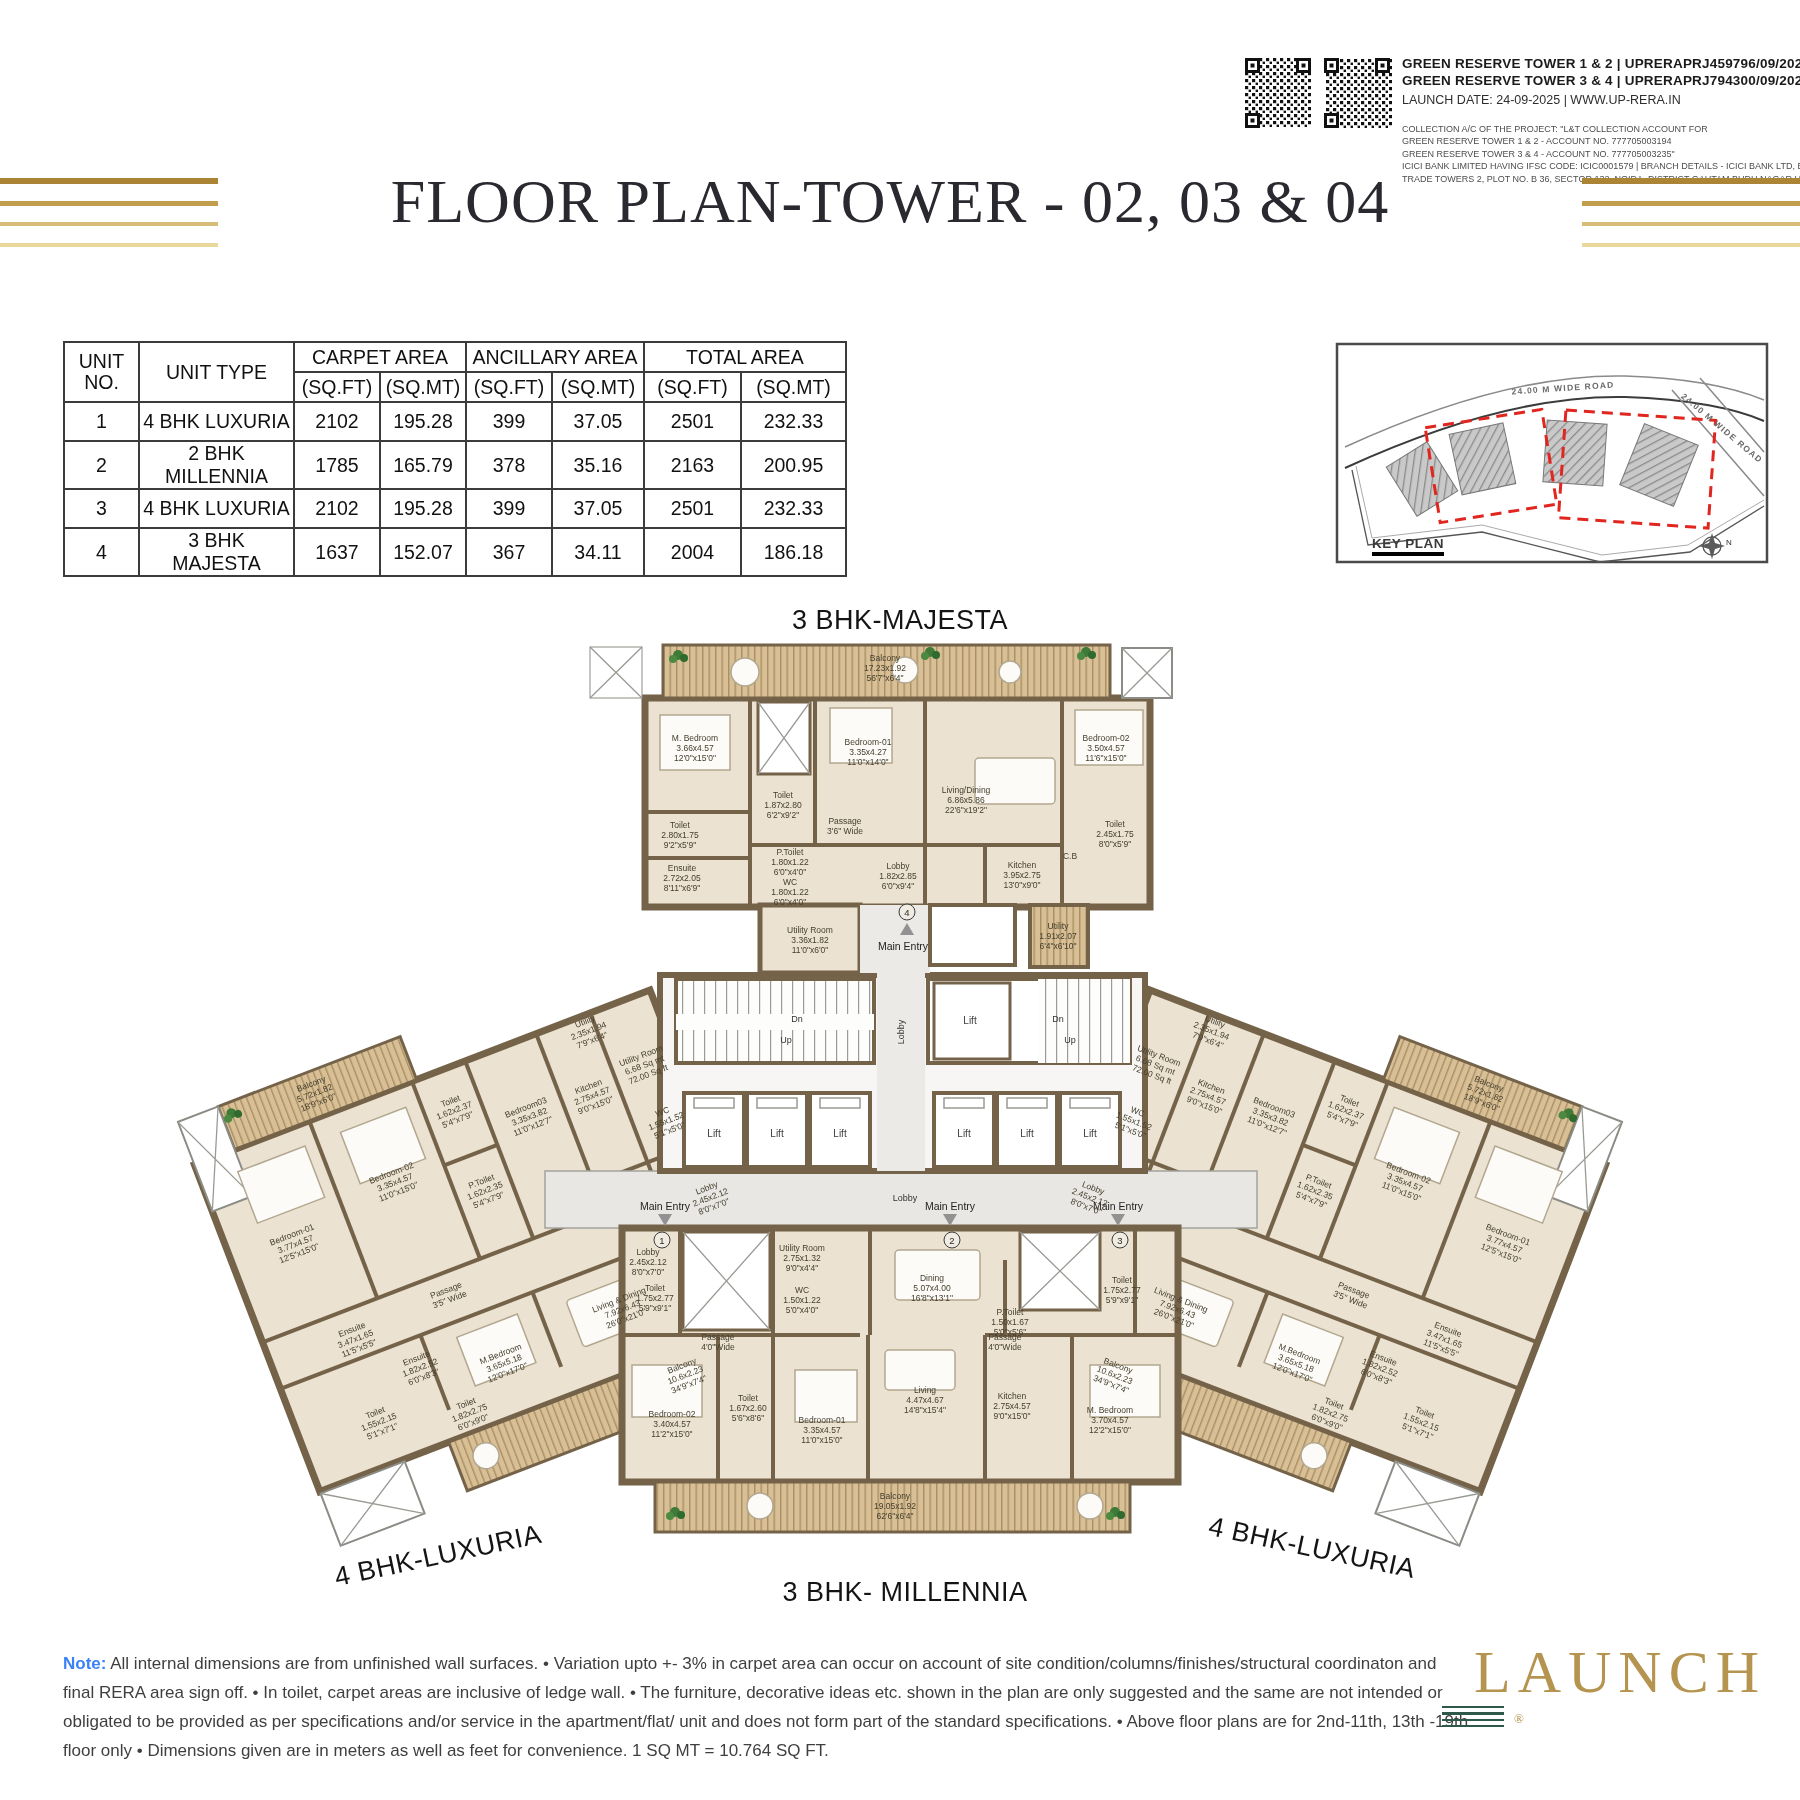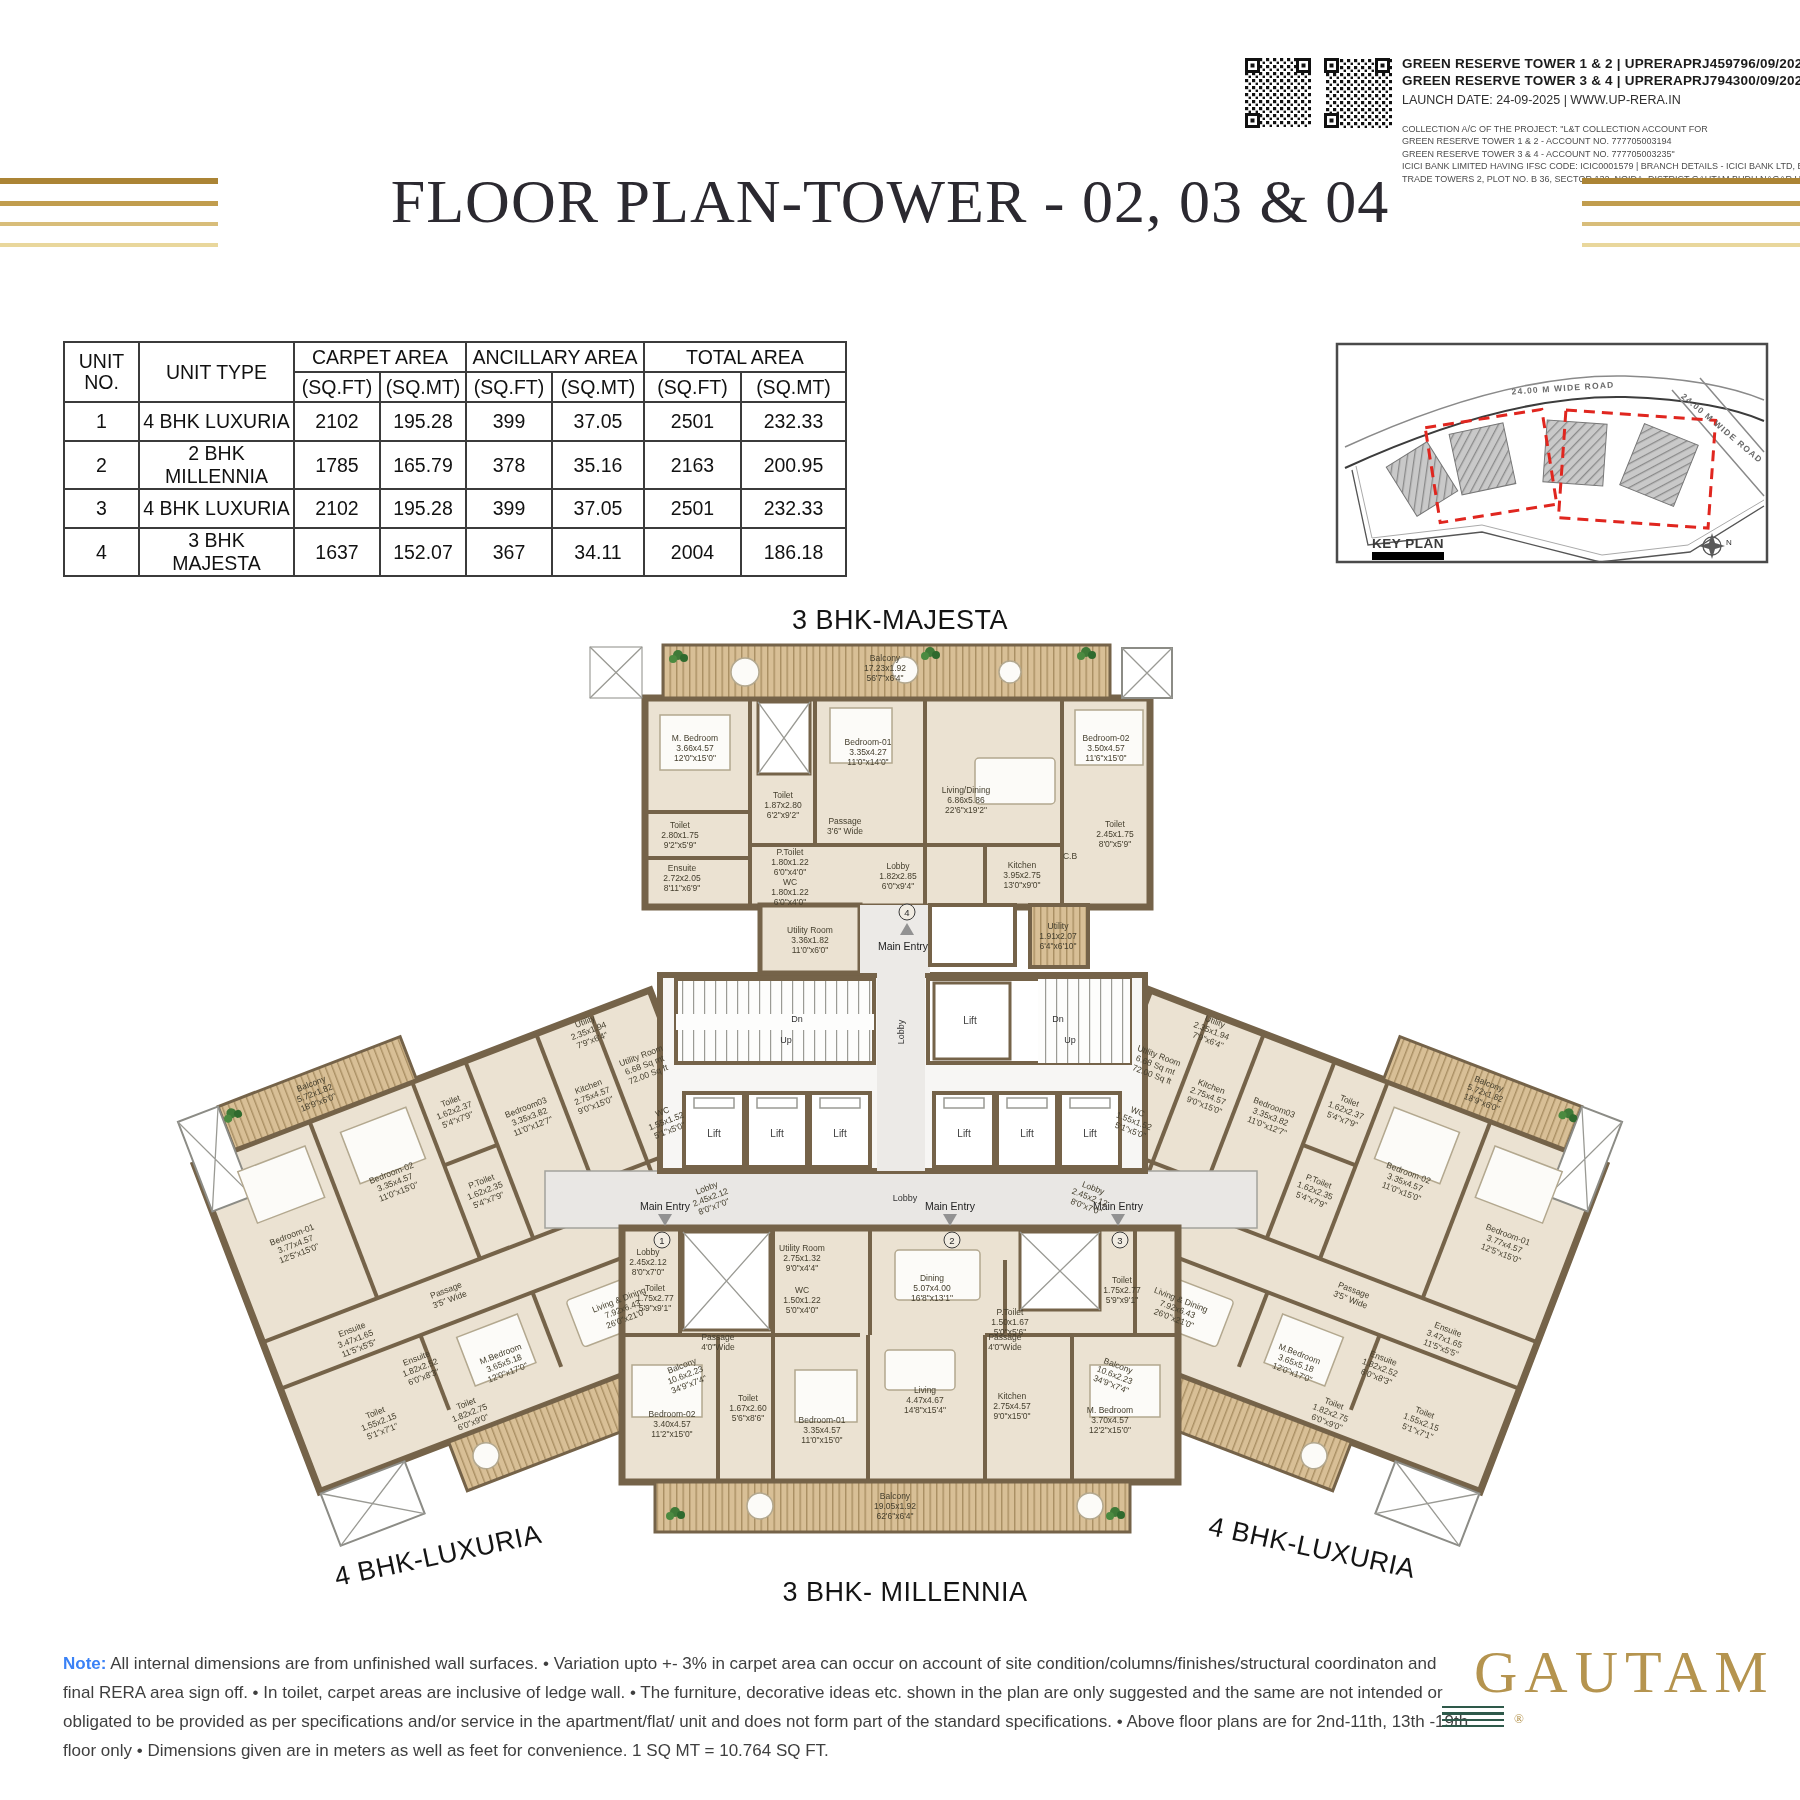--- a/index.html
+++ b/index.html
@@ -31,21 +31,21 @@
   .vert{transform:translate(-50%,-50%) rotate(-90deg)}
   .me{position:absolute;transform:translate(-50%,-50%);font-size:10.5px;color:#232323;white-space:nowrap}
   .circ{position:absolute;transform:translate(-50%,-50%);width:15px;height:15px;border:1.3px solid #3d3d3d;border-radius:50%;font-size:9.5px;line-height:15px;text-align:center;color:#2c2c2c;background:#f1ece2}
   .tri-up{position:absolute;transform:translate(-50%,-50%);width:0;height:0;border-left:7px solid transparent;border-right:7px solid transparent;border-bottom:12px solid #929292}
   .tri-dn{position:absolute;transform:translate(-50%,-50%);width:0;height:0;border-left:7px solid transparent;border-right:7px solid transparent;border-top:12px solid #929292}
   .ut{position:absolute;transform:translate(-50%,-50%);font-size:27px;color:#141414;letter-spacing:.5px;white-space:nowrap}
   .wlab{position:absolute;left:0;top:0;width:1800px;height:1800px;pointer-events:none}
   #wlabL{transform:rotate(-21deg);transform-origin:650px 990px}
   #wlabR{transform:rotate(21deg);transform-origin:1150px 990px}
   
-  .kpl{position:absolute;left:1372px;top:536px;font-size:13.5px;font-weight:bold;color:#3a3a3a;border-bottom:8px solid #000000;padding-bottom:1px;letter-spacing:.5px}
+  .kpl{position:absolute;left:1372px;top:536px;font-size:13.5px;font-weight:bold;color:#3a3a3a;border-bottom:4px solid #000000;padding-bottom:1px;letter-spacing:.5px}
   .road{position:absolute;font-size:8.5px;font-weight:bold;color:#6a6a6a;letter-spacing:1.2px;white-space:nowrap;transform:translate(-50%,-50%)}
   .north{position:absolute;font-size:8px;color:#333}
   
   #note{position:absolute;left:63px;top:1650px;width:1408px;font-size:17px;line-height:1.7;color:#3f3f3f}
   #note b{color:#3b82f6}
   
   #logo{position:absolute;left:1442px;top:1642px;width:330px;font-family:"Liberation Serif",serif;color:#b5944f}
   #logo .row{display:flex;align-items:center}
   #logo .gtxt{font-size:60px;line-height:1;letter-spacing:7px}
   #logo .rtxt{font-size:60px;line-height:1;letter-spacing:3px}
@@ -662,20 +662,20 @@
 10.6x2.23
 34'9"x7'4"</div>
 </div>
 
 <div id="note">
   <b>Note:</b><span> All internal dimensions are from unfinished wall surfaces. • Variation upto +- 3% in carpet area can occur on account of site condition/columns/finishes/structural coordinaton and final RERA area sign off. • In toilet, carpet areas are inclusive of ledge wall. • The furniture, decorative ideas etc. shown in the plan are only suggested and the same are not intended or obligated to be provided as per specifications and/or service in the apartment/flat/ unit and does not form part of the standard specifications. • Above floor plans are for 2nd-11th, 13th -19th floor only • Dimensions given are in meters as well as feet for convenience. 1 SQ MT = 10.764 SQ FT.</span>
 </div>
 
 <div id="logo">
   <div class="row" style="margin-left:32px">
-    <span class="gtxt">GAUTAM</span>
+    <span class="gtxt">LAUNCH</span>
     <span class="stripes s1"></span>
   </div>
   <div class="row r2">
     <span class="stripes s2"></span>
     <sup>®</sup>
   </div>
 </div>
 
 </body></html>

